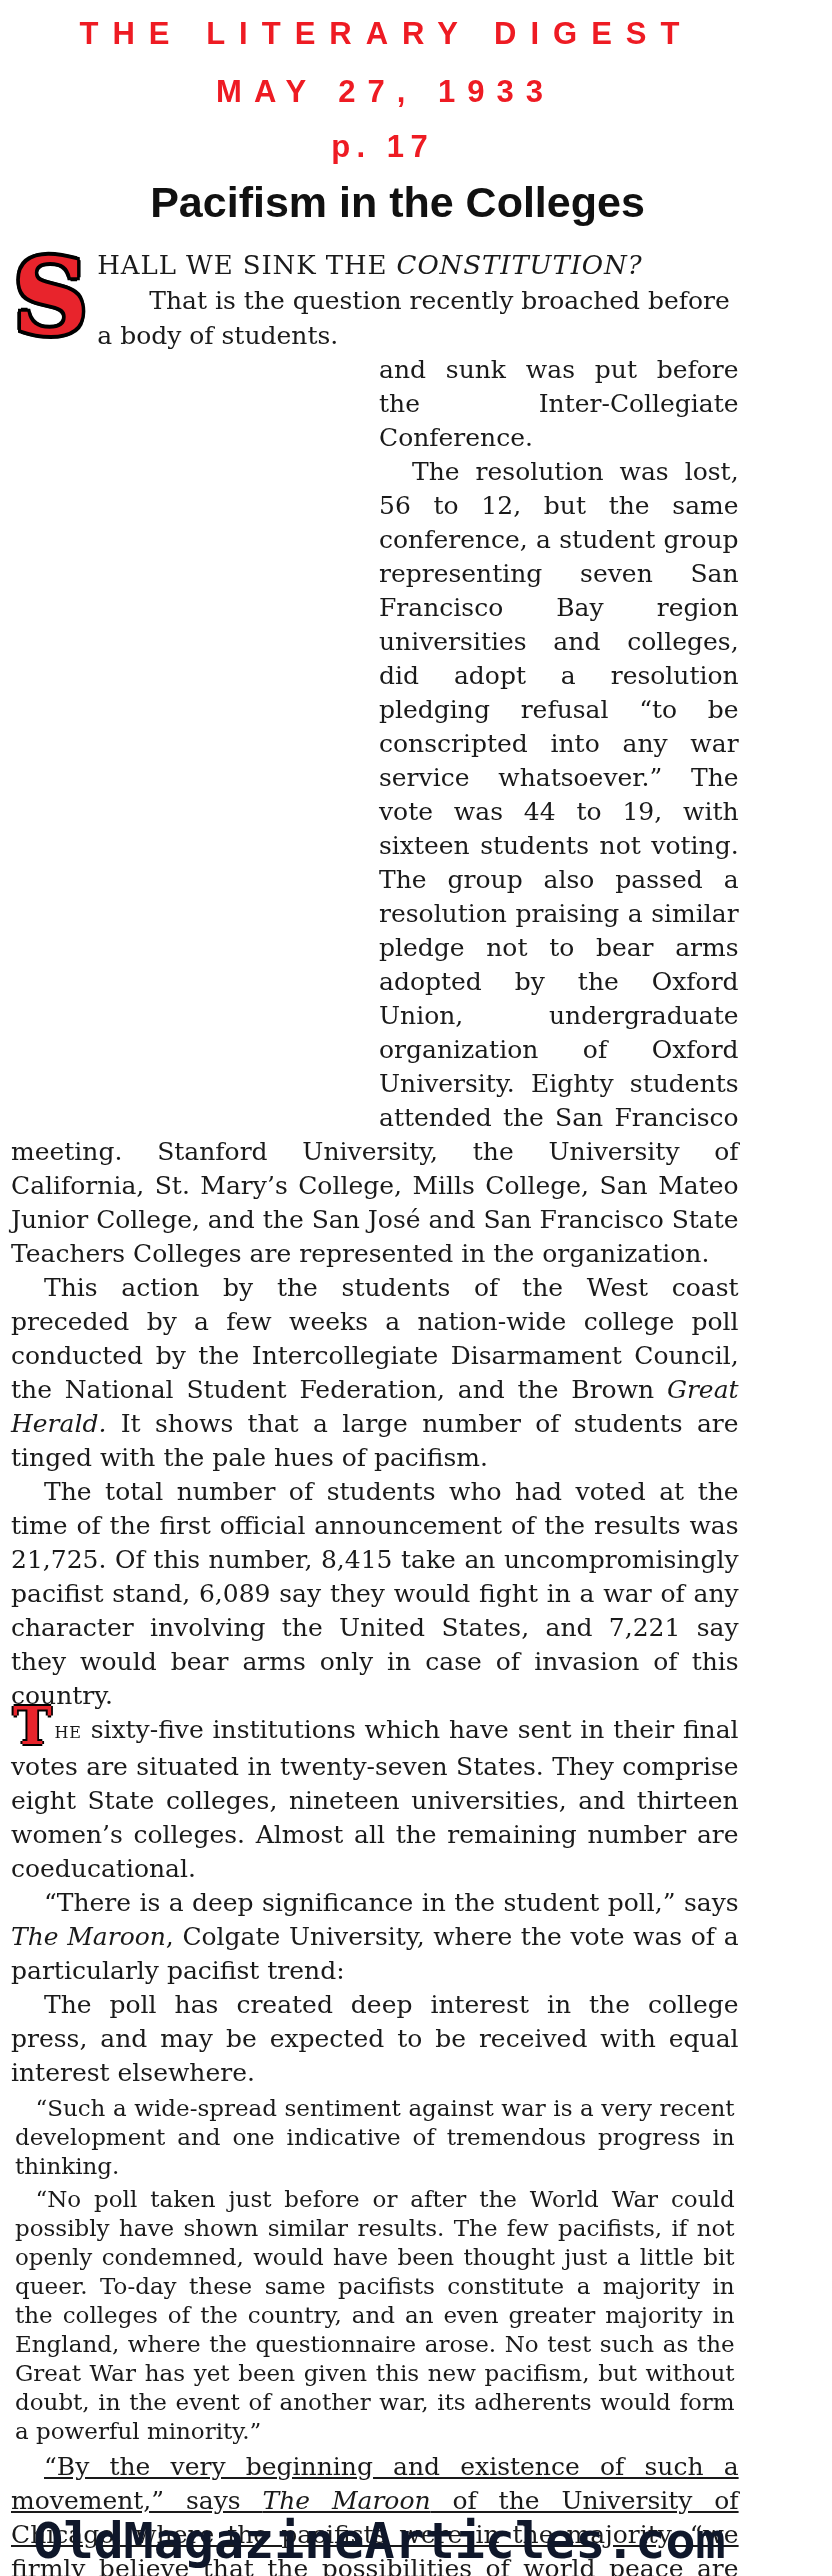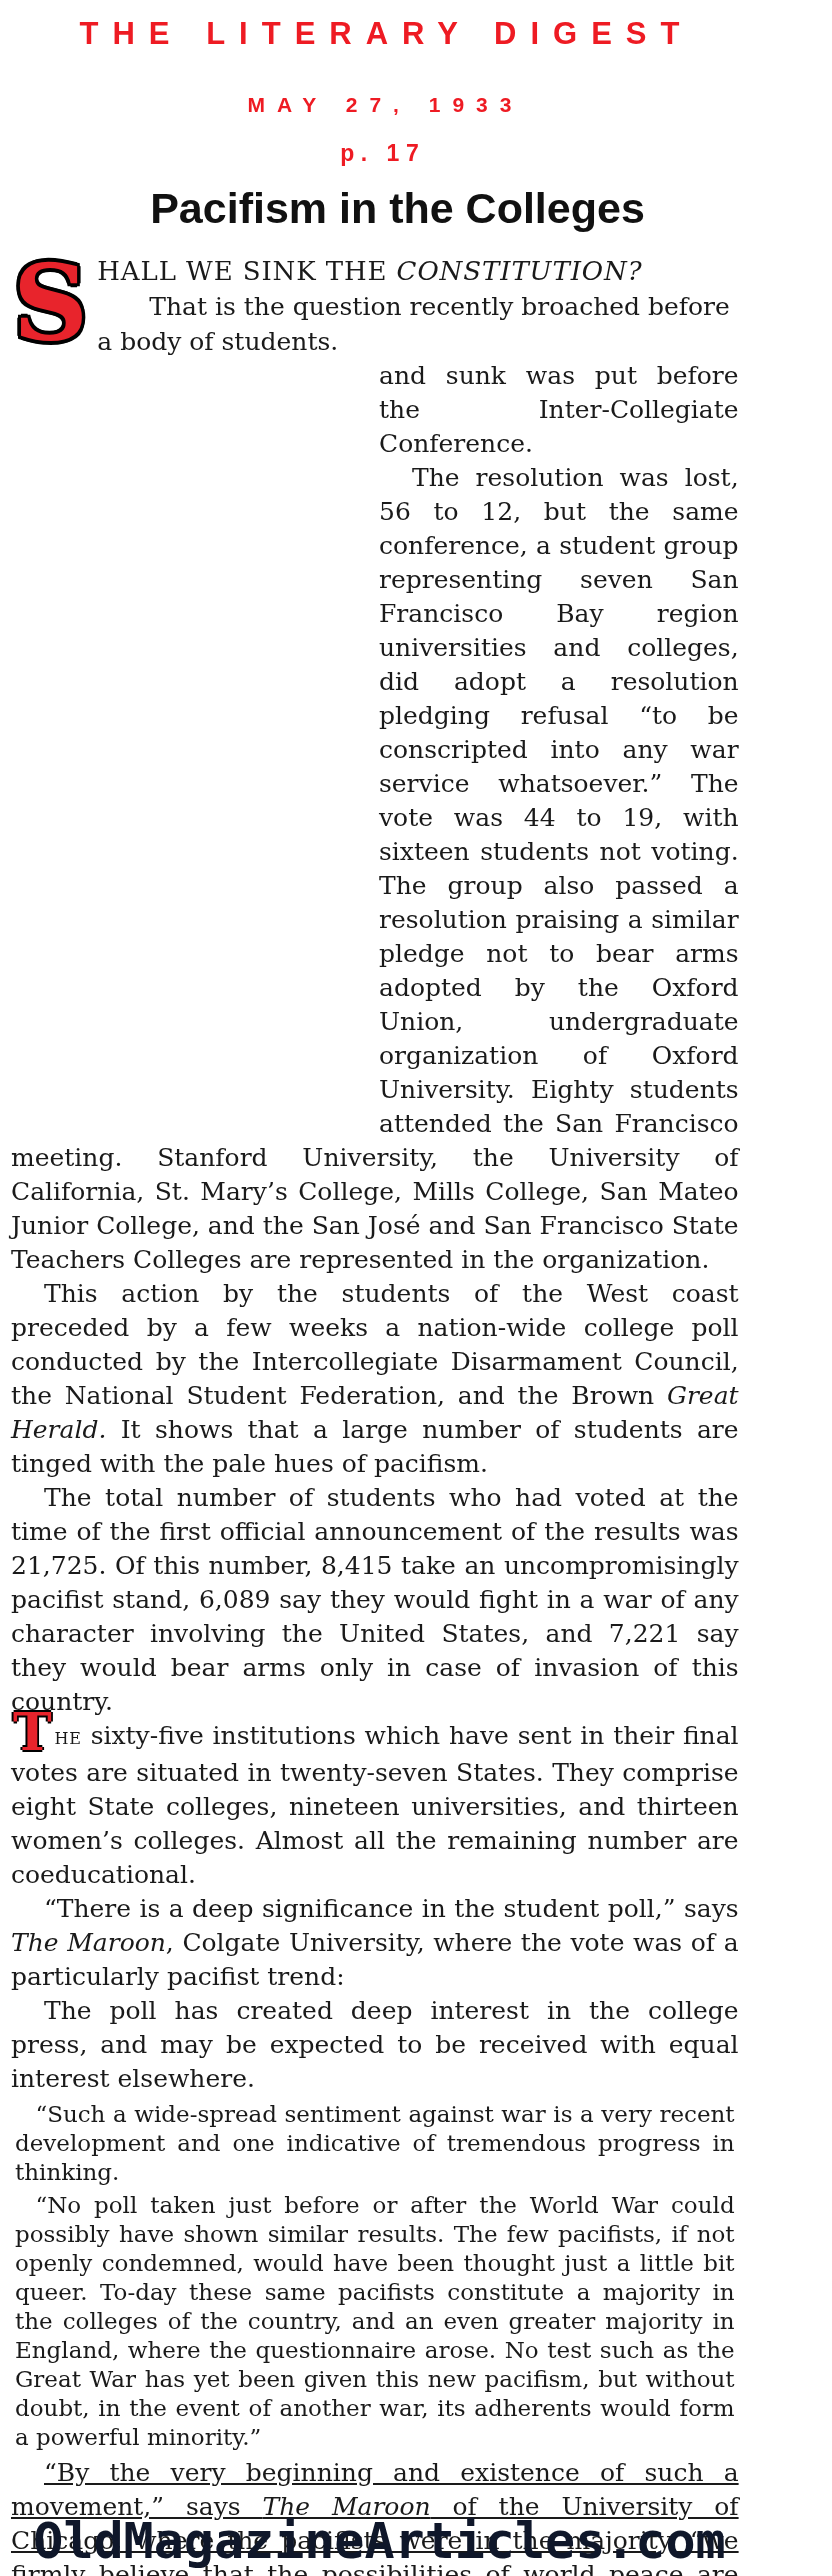--- a/index.html
+++ b/index.html
@@ -5,22 +5,22 @@
   html,body{margin:0;padding:0;background:#ffffff;}
   .page{
     width:759px;height:2576px;position:relative;overflow:hidden;
     background:#ffffff;color:#1a1a1a;
     font-family:"DejaVu Serif", serif;
   }
   
   .masthead{padding-top:15px;text-align:center;
     font-family:"Liberation Sans", sans-serif;font-weight:bold;color:#ee1b23;}
   .mast-pub{font-size:31px;letter-spacing:14px;text-indent:14px;line-height:37px;}
-  .mast-date{font-size:21px;letter-spacing:12px;text-indent:12px;margin-top:34px;line-height:37px;}
-  .mast-page{font-size:23px;letter-spacing:6.5px;text-indent:6.5px;margin-top:16px;line-height:28px;}
+  .mast-date{font-size:31px;letter-spacing:12px;text-indent:12px;margin-top:21px;line-height:37px;}
+  .mast-page{font-size:31px;letter-spacing:6.5px;text-indent:6.5px;margin-top:23px;line-height:28px;}
   
   h1.title{margin:16.7px 0 0;text-align:center;color:#111;
     font-family:"Liberation Sans", sans-serif;font-weight:bold;font-size:43px;line-height:48px;padding-left:36px;}
   
   .content{padding:22px 20.4px 0 11px;}
   .lede{font-size:25px;line-height:35px;text-align:left;}
   .dropcap{
     float:left;font-family:"DejaVu Serif", serif;font-weight:bold;
     font-size:104px;line-height:85px;color:#e8242c;margin:7.4px 9.3px 0 1.9px;
     text-shadow:3.7px 0 #000,-3.7px 0 #000,0 3.7px #000,0 -3.7px #000,

